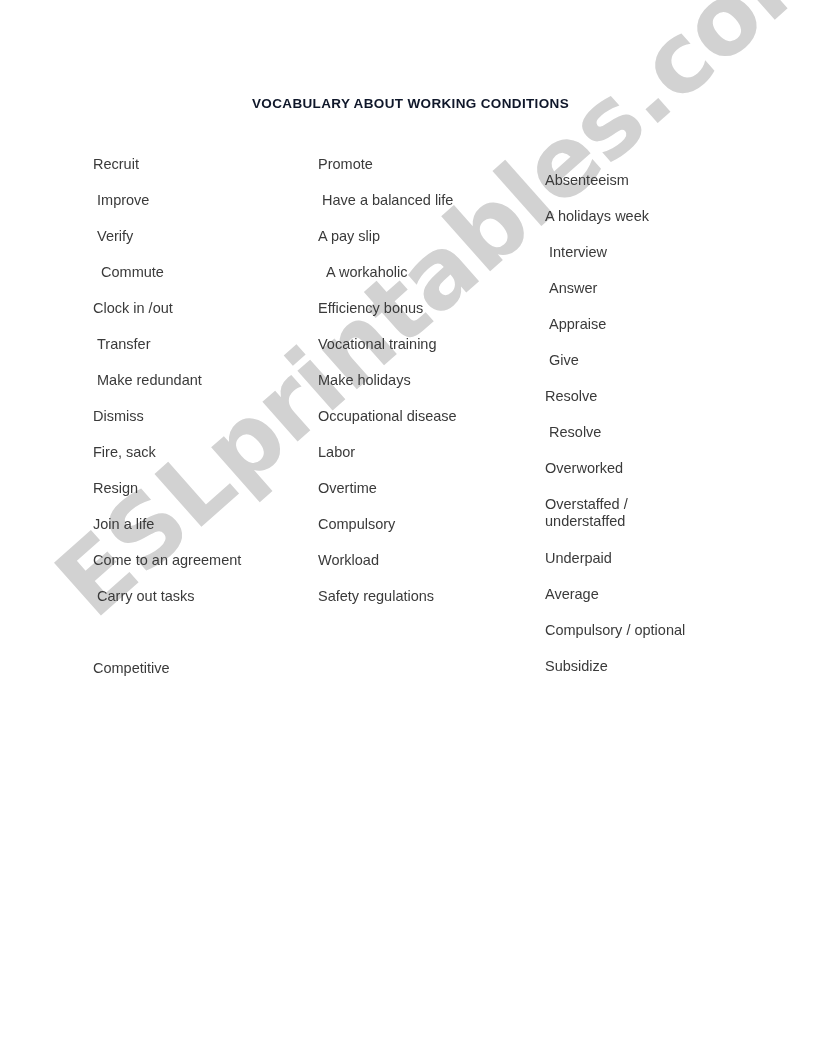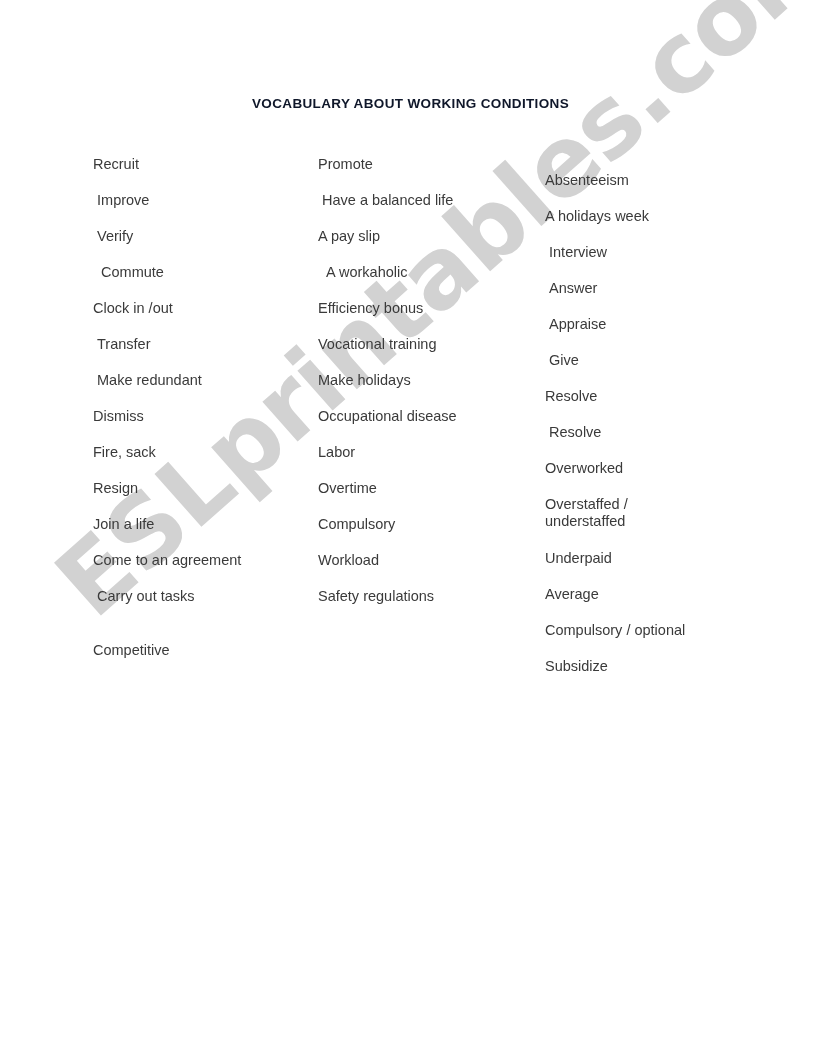--- a/index.html
+++ b/index.html
@@ -87,21 +87,21 @@
     font-size: 14.5px;
     color: #3a3a3a;
     line-height: 17px;
     height: 36px;
     white-space: pre-wrap;
   }
   .vocab-item.wrap {
     height: 54px;
   }
   .vocab-item.gap-before {
-    margin-top: 18px;
+    margin-top: 36px;
   }
 </style>
 </head>
 <body>
 
 <div id="page">
 
   <div id="watermark-layer">
     <div id="watermark-text">ESLprintables.com</div>
   </div>

